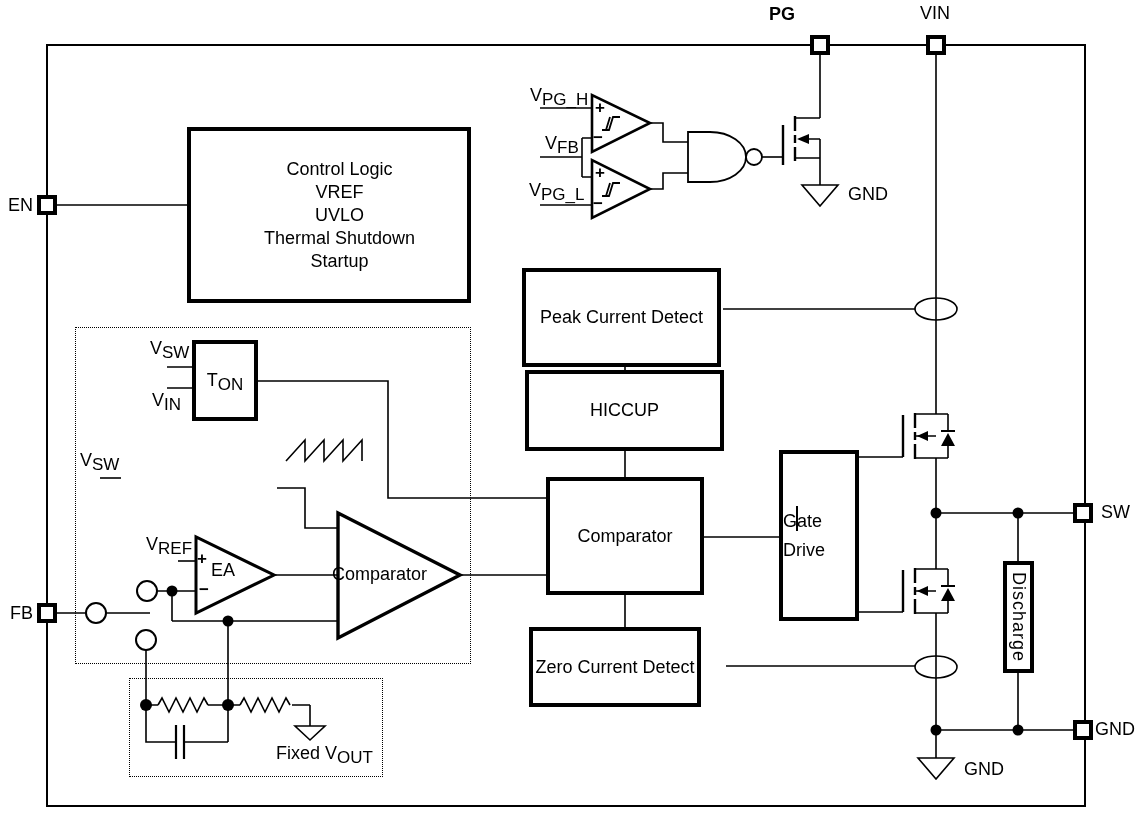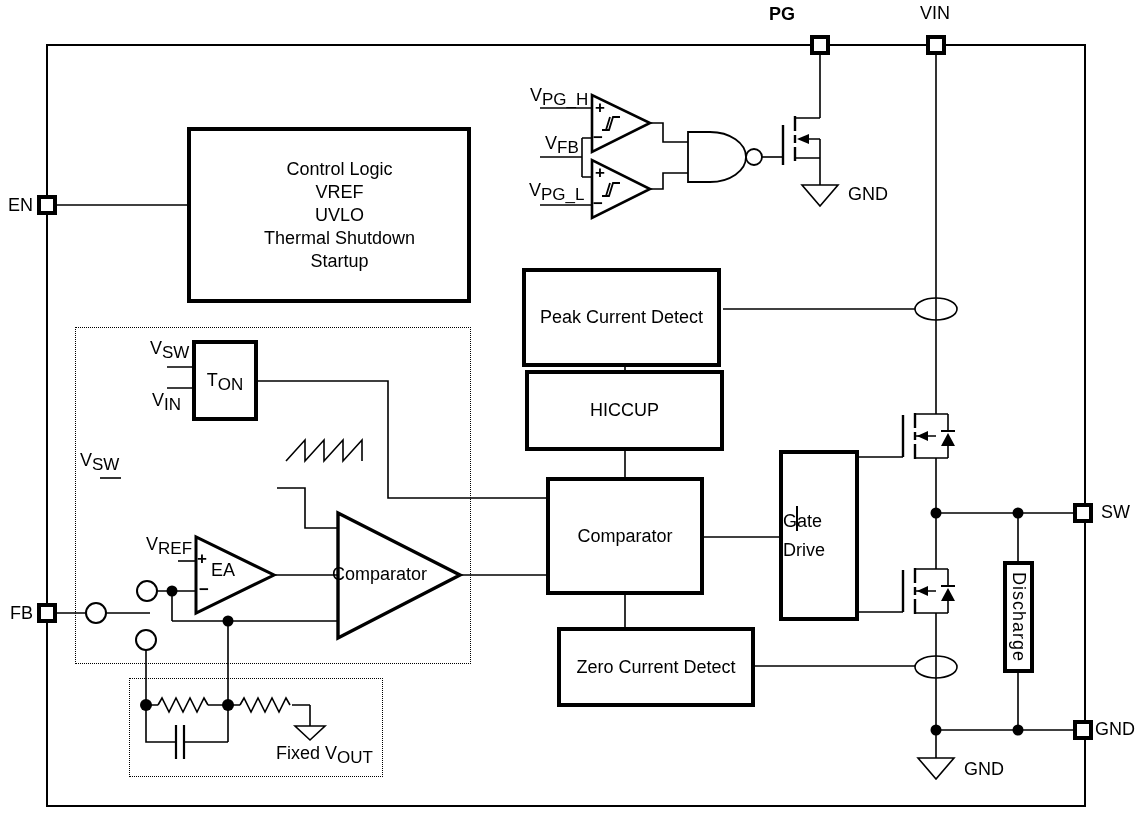--- a/index.html
+++ b/index.html
@@ -148,21 +148,21 @@
   </svg>
 
   <div class="block preline" style="left:187px;top:127px;width:284px;height:176px;padding-left:21px;">Control Logic
 VREF
 UVLO
 Thermal Shutdown
 Startup</div>
   <div class="block" style="left:522px;top:268px;width:199px;height:99px;">Peak Current Detect</div>
   <div class="block" style="left:525px;top:370px;width:199px;height:81px;">HICCUP</div>
   <div class="block" style="left:546px;top:477px;width:158px;height:118px;">Comparator</div>
-  <div class="block" style="left:529px;top:627px;width:198px;height:80px;margin-left:28px;">Zero Current Detect</div>
+  <div class="block" style="left:529px;top:627px;width:172px;height:80px;">Zero Current Detect</div>
   <div class="block preline" id="gate-drive-block" style="left:779px;top:450px;width:80px;height:171px;">Gate
 Drive</div>
   <div id="cursor-artifact" style="left:796px;top:506px;"></div>
   <div class="block vert" style="left:1003px;top:561px;width:31px;height:112px;">Discharge</div>
   <div class="block" style="left:192px;top:340px;width:66px;height:81px;">
     <span><span>T</span><span class="sub">ON</span></span>
   </div>
 
   <div class="pin" style="left:37px;top:195px;"></div>
   <div class="pin" style="left:37px;top:603px;"></div>

